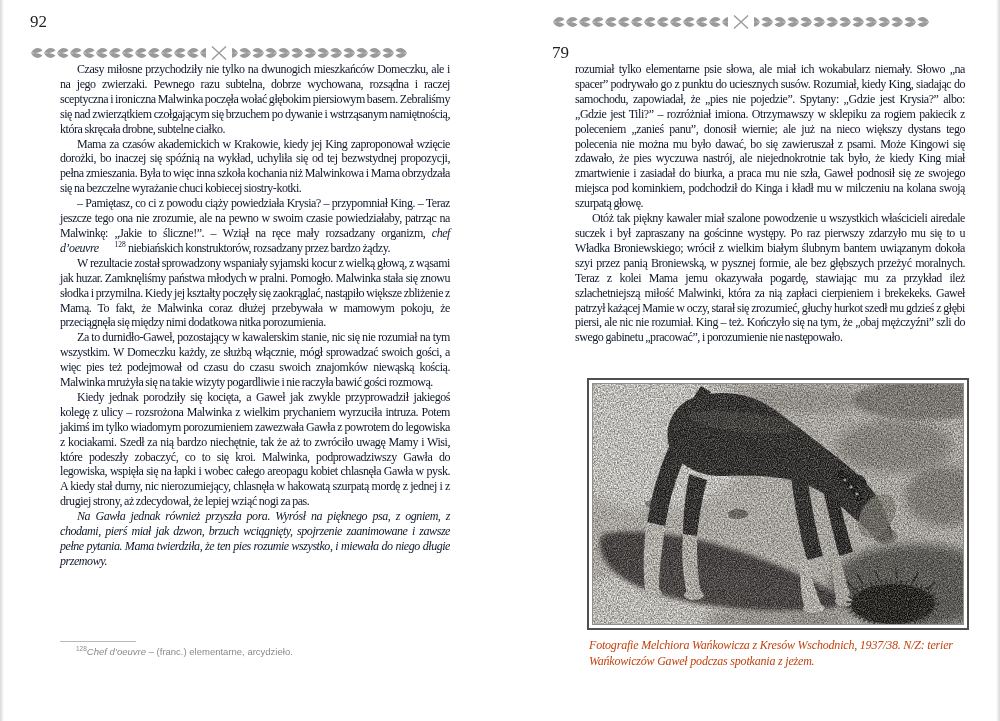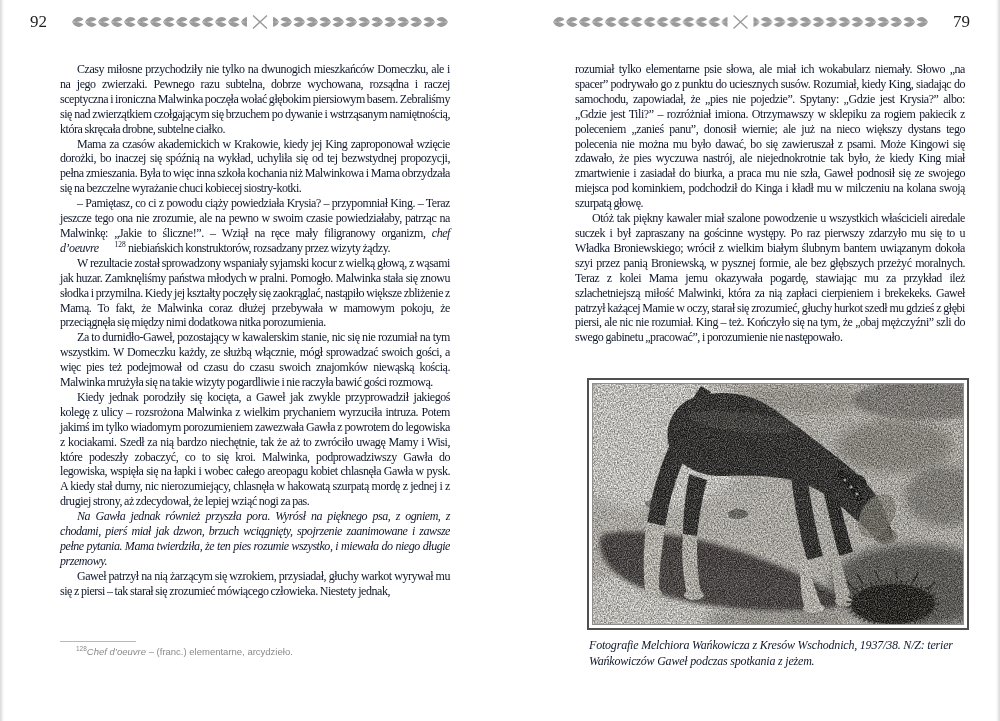--- a/index.html
+++ b/index.html
@@ -7,21 +7,21 @@
     width:1000px;height:721px;position:relative;overflow:hidden;
     background:#ffffff;
     font-family:"Liberation Serif", serif;
   }
   
   .edge-left{position:absolute;left:0;top:0;width:4px;height:100%;
     background:linear-gradient(90deg,#c9c9c9,rgba(255,255,255,0));opacity:.7;}
   .edge-right{position:absolute;right:0;top:0;width:4px;height:100%;
     background:linear-gradient(270deg,#c9c9c9,rgba(255,255,255,0));opacity:.7;}
 
-  .page-header{position:absolute;top:13px;display:flex;align-items:center;gap:24px;}
+  .page-header{position:absolute;top:13px;display:flex;align-items:flex-start;gap:13px;flex-direction:column;}
   .header-left{left:30px;width:452px;}
   .header-right{left:552px;width:418px;justify-content:flex-end;}
   .pagenum{font-size:17px;color:#1f1f1f;line-height:18px;}
   .ornament{display:block;}
 
   .text-col{
     font-size:12px;line-height:14.9px;letter-spacing:-0.45px;word-spacing:-0.5px;
     color:#0f172a;text-align:justify;hyphens:auto;
   }
   .para{margin:0;text-indent:17px;}
@@ -42,21 +42,21 @@
   .footnote-text i{font-style:italic;}
   .footnote-text sup{font-size:6.5px;}
 
   .photo-wrap{position:absolute;left:12px;top:316px;width:384px;margin:0;}
   .photo-frame{
     width:370px;border:2px solid #514f4c;padding:4px;background:#fff;
   }
   .photo-frame svg{display:block;outline:1px solid #908e8a;}
   .caption{
     margin:8px 0 0 2px;font-style:italic;font-size:12px;line-height:15.5px;
-    color:#0f172a;letter-spacing:-0.2px;width:378px;text-align:left;
+    color:#c2410c;letter-spacing:-0.2px;width:378px;text-align:left;
   }
 </style>
 </head>
 <body>
 
 <svg width="0" height="0" style="position:absolute" aria-hidden="true">
   <defs>
     <pattern id="sprig" width="13" height="18" patternUnits="userSpaceOnUse">
       <path d="M1,9 C4,3.5 9,2.5 12.5,6.5 C9,9 4,9.8 1,9 Z M1,9 C4,14.5 9,15.5 12.5,11.5 C9,9 4,8.2 1,9 Z" fill="#9a9a9a"></path>
     </pattern>
@@ -101,26 +101,25 @@
       </g>
     <path d="M182,2.5 L196,15.5 M196,2.5 L182,15.5" stroke="#9a9a9a" stroke-width="1.4" fill="none"></path>
   </svg>
   <span class="pagenum">79</span>
 </header>
 
 <section class="page-left">
   <div class="text-col">
       <p class="para"><span>Czasy miłosne przychodziły nie tylko na dwunogich mieszkańców Domeczku, ale i na jego zwierzaki. Pewnego razu subtelna, dobrze wychowana, rozsądna i raczej sceptyczna i ironiczna Malwinka poczęła wołać głębokim piersiowym basem. Zebraliśmy się nad zwierzątkiem czołgającym się brzuchem po dywanie i wstrząsanym namiętnością, która skręcała drobne, subtelne ciałko.</span></p>
       <p class="para"><span>Mama za czasów akademickich w Krakowie, kiedy jej King zaproponował wzięcie dorożki, bo inaczej się spóźnią na wykład, uchyliła się od tej bezwstydnej propozycji, pełna zmieszania. Była to więc inna szkoła kochania niż Malwinkowa i Mama obrzydzała się na bezczelne wyrażanie chuci kobiecej siostry-kotki.</span></p>
-      <p class="para"><span>– Pamiętasz, co ci z powodu ciąży powiedziała Krysia? – przypomniał King. – Teraz jeszcze tego ona nie zrozumie, ale na pewno w swoim czasie powiedziałaby, patrząc na Malwinkę: „Jakie to śliczne!”. – Wziął na ręce mały filigranowy organizm, </span><i>chef d’oeuvre</i><sup>128</sup><span> niebiańskich konstruktorów, rozsadzany przez wizyty żądzy.</span></p>
+      <p class="para"><span>– Pamiętasz, co ci z powodu ciąży powiedziała Krysia? – przypomniał King. – Teraz jeszcze tego ona nie zrozumie, ale na pewno w swoim czasie powiedziałaby, patrząc na Malwinkę: „Jakie to śliczne!”. – Wziął na ręce mały rozsadzany organizm, </span><i>chef d’oeuvre</i><sup>128</sup><span> niebiańskich konstruktorów, rozsadzany przez bardzo żądzy.</span></p>
       <p class="para"><span>W rezultacie został sprowadzony wspaniały syjamski kocur z wielką głową, z wąsami jak huzar. Zamknęliśmy państwa młodych w pralni. Pomogło. Malwinka stała się znowu słodka i przymilna. Kiedy jej kształty poczęły się zaokrąglać, nastąpiło większe zbliżenie z Mamą. To fakt, że Malwinka coraz dłużej przebywała w mamowym pokoju, że przeciągnęła się między nimi dodatkowa nitka porozumienia.</span></p>
       <p class="para"><span>Za to durnidło-Gaweł, pozostający w kawalerskim stanie, nic się nie rozumiał na tym wszystkim. W Domeczku każdy, ze służbą włącznie, mógł sprowadzać swoich gości, a więc pies też podejmował od czasu do czasu swoich znajomków niewąską kością. Malwinka mrużyła się na takie wizyty pogardliwie i nie raczyła bawić gości rozmową.</span></p>
       <p class="para"><span>Kiedy jednak porodziły się kocięta, a Gaweł jak zwykle przyprowadził jakiegoś kolegę z ulicy – rozsrożona Malwinka z wielkim prychaniem wyrzuciła intruza. Potem jakimś im tylko wiadomym porozumieniem zawezwała Gawła z powrotem do legowiska z kociakami. Szedł za nią bardzo niechętnie, tak że aż to zwróciło uwagę Mamy i Wisi, które podeszły zobaczyć, co to się kroi. Malwinka, podprowadziwszy Gawła do legowiska, wspięła się na łapki i wobec całego areopagu kobiet chlasnęła Gawła w pysk. A kiedy stał durny, nic nierozumiejący, chlasnęła w hakowatą szurpatą mordę z jednej i z drugiej strony, aż zdecydował, że lepiej wziąć nogi za pas.</span></p>
       <p class="para gap-before"><span>Na Gawła jednak również przyszła pora. Wyrósł na pięknego psa, z ogniem, z chodami, pierś miał jak dzwon, brzuch wciągnięty, spojrzenie zaanimowane i zawsze pełne pytania. Mama twierdziła, że ten pies rozumie wszystko, i miewała do niego długie przemowy.</span></p>
-      <p class="para"><span>Gaweł patrzył na nią żarzącym się wzrokiem, przysiadał, głuchy warkot wyrywał mu się z piersi – tak starał się zrozumieć mówiącego człowieka. Niestety jednak,</span></p>
     </div>
 </section>
 
 <div class="footnote">
   <div class="footnote-rule"></div>
   <p class="footnote-text"><sup>128</sup><i>Chef d’oeuvre</i><span> – (franc.) elementarne, arcydzieło.</span></p>
 </div>
 
 <section class="page-right">
   <div class="text-col">

